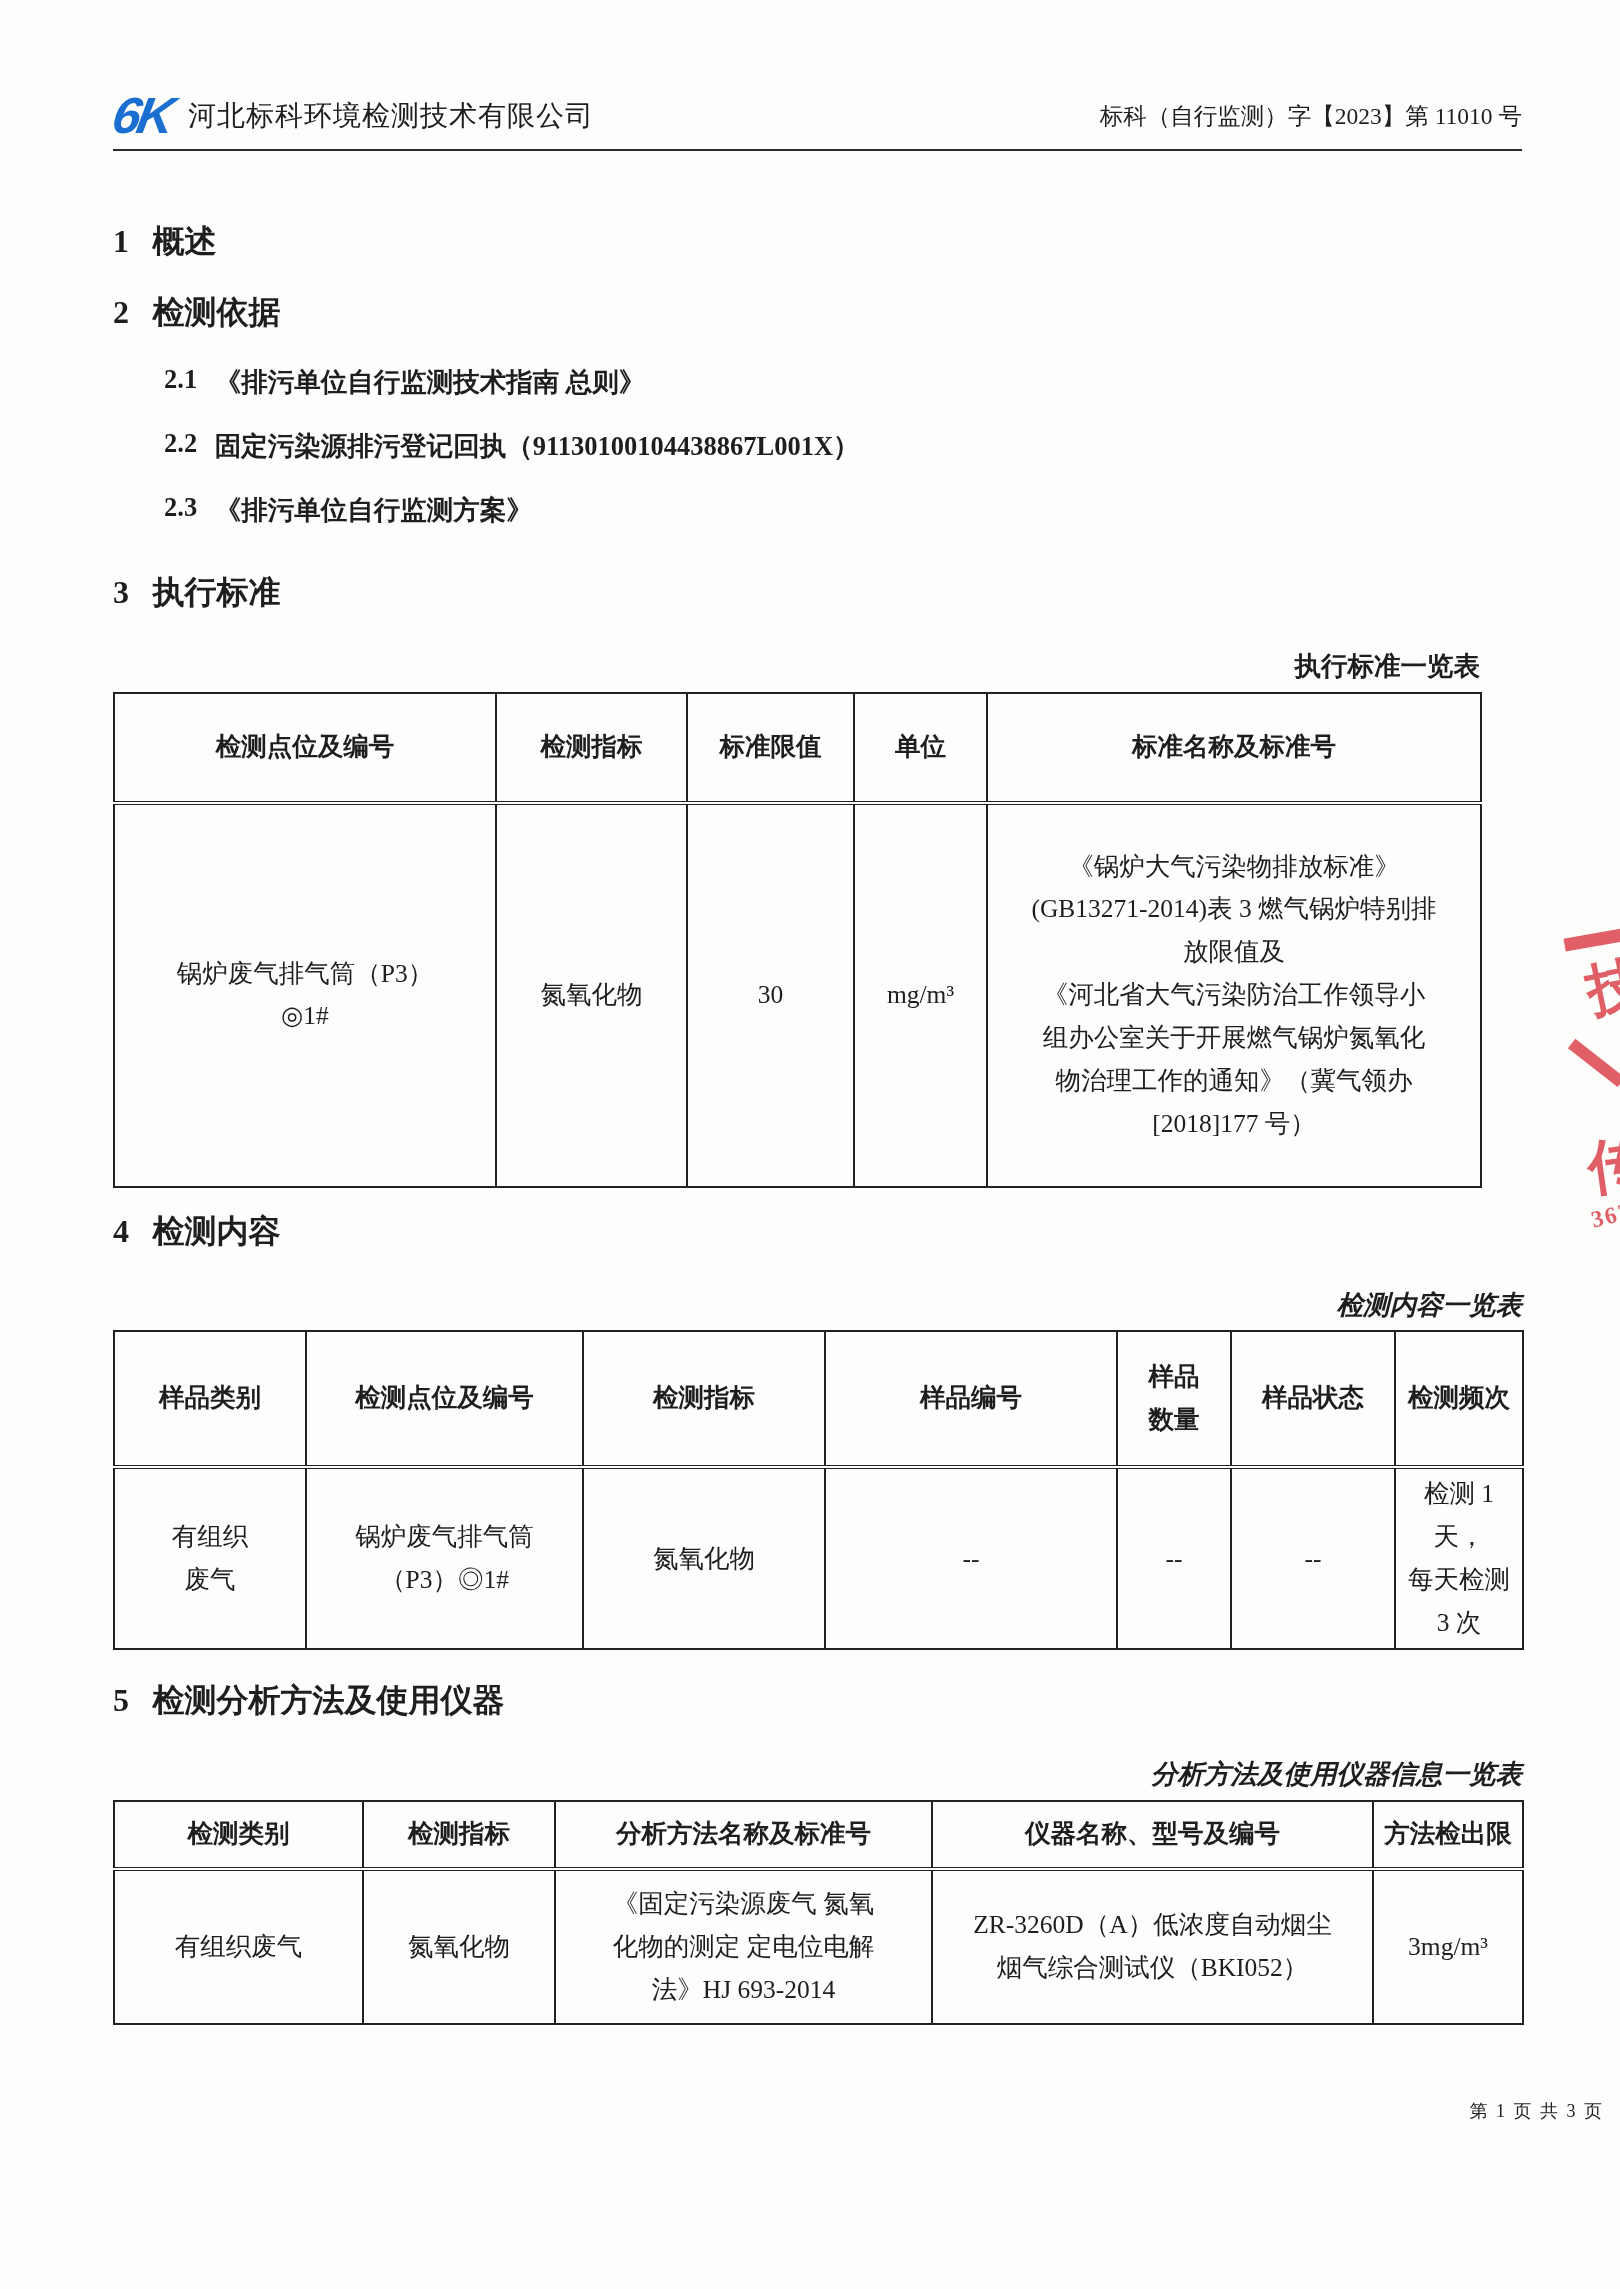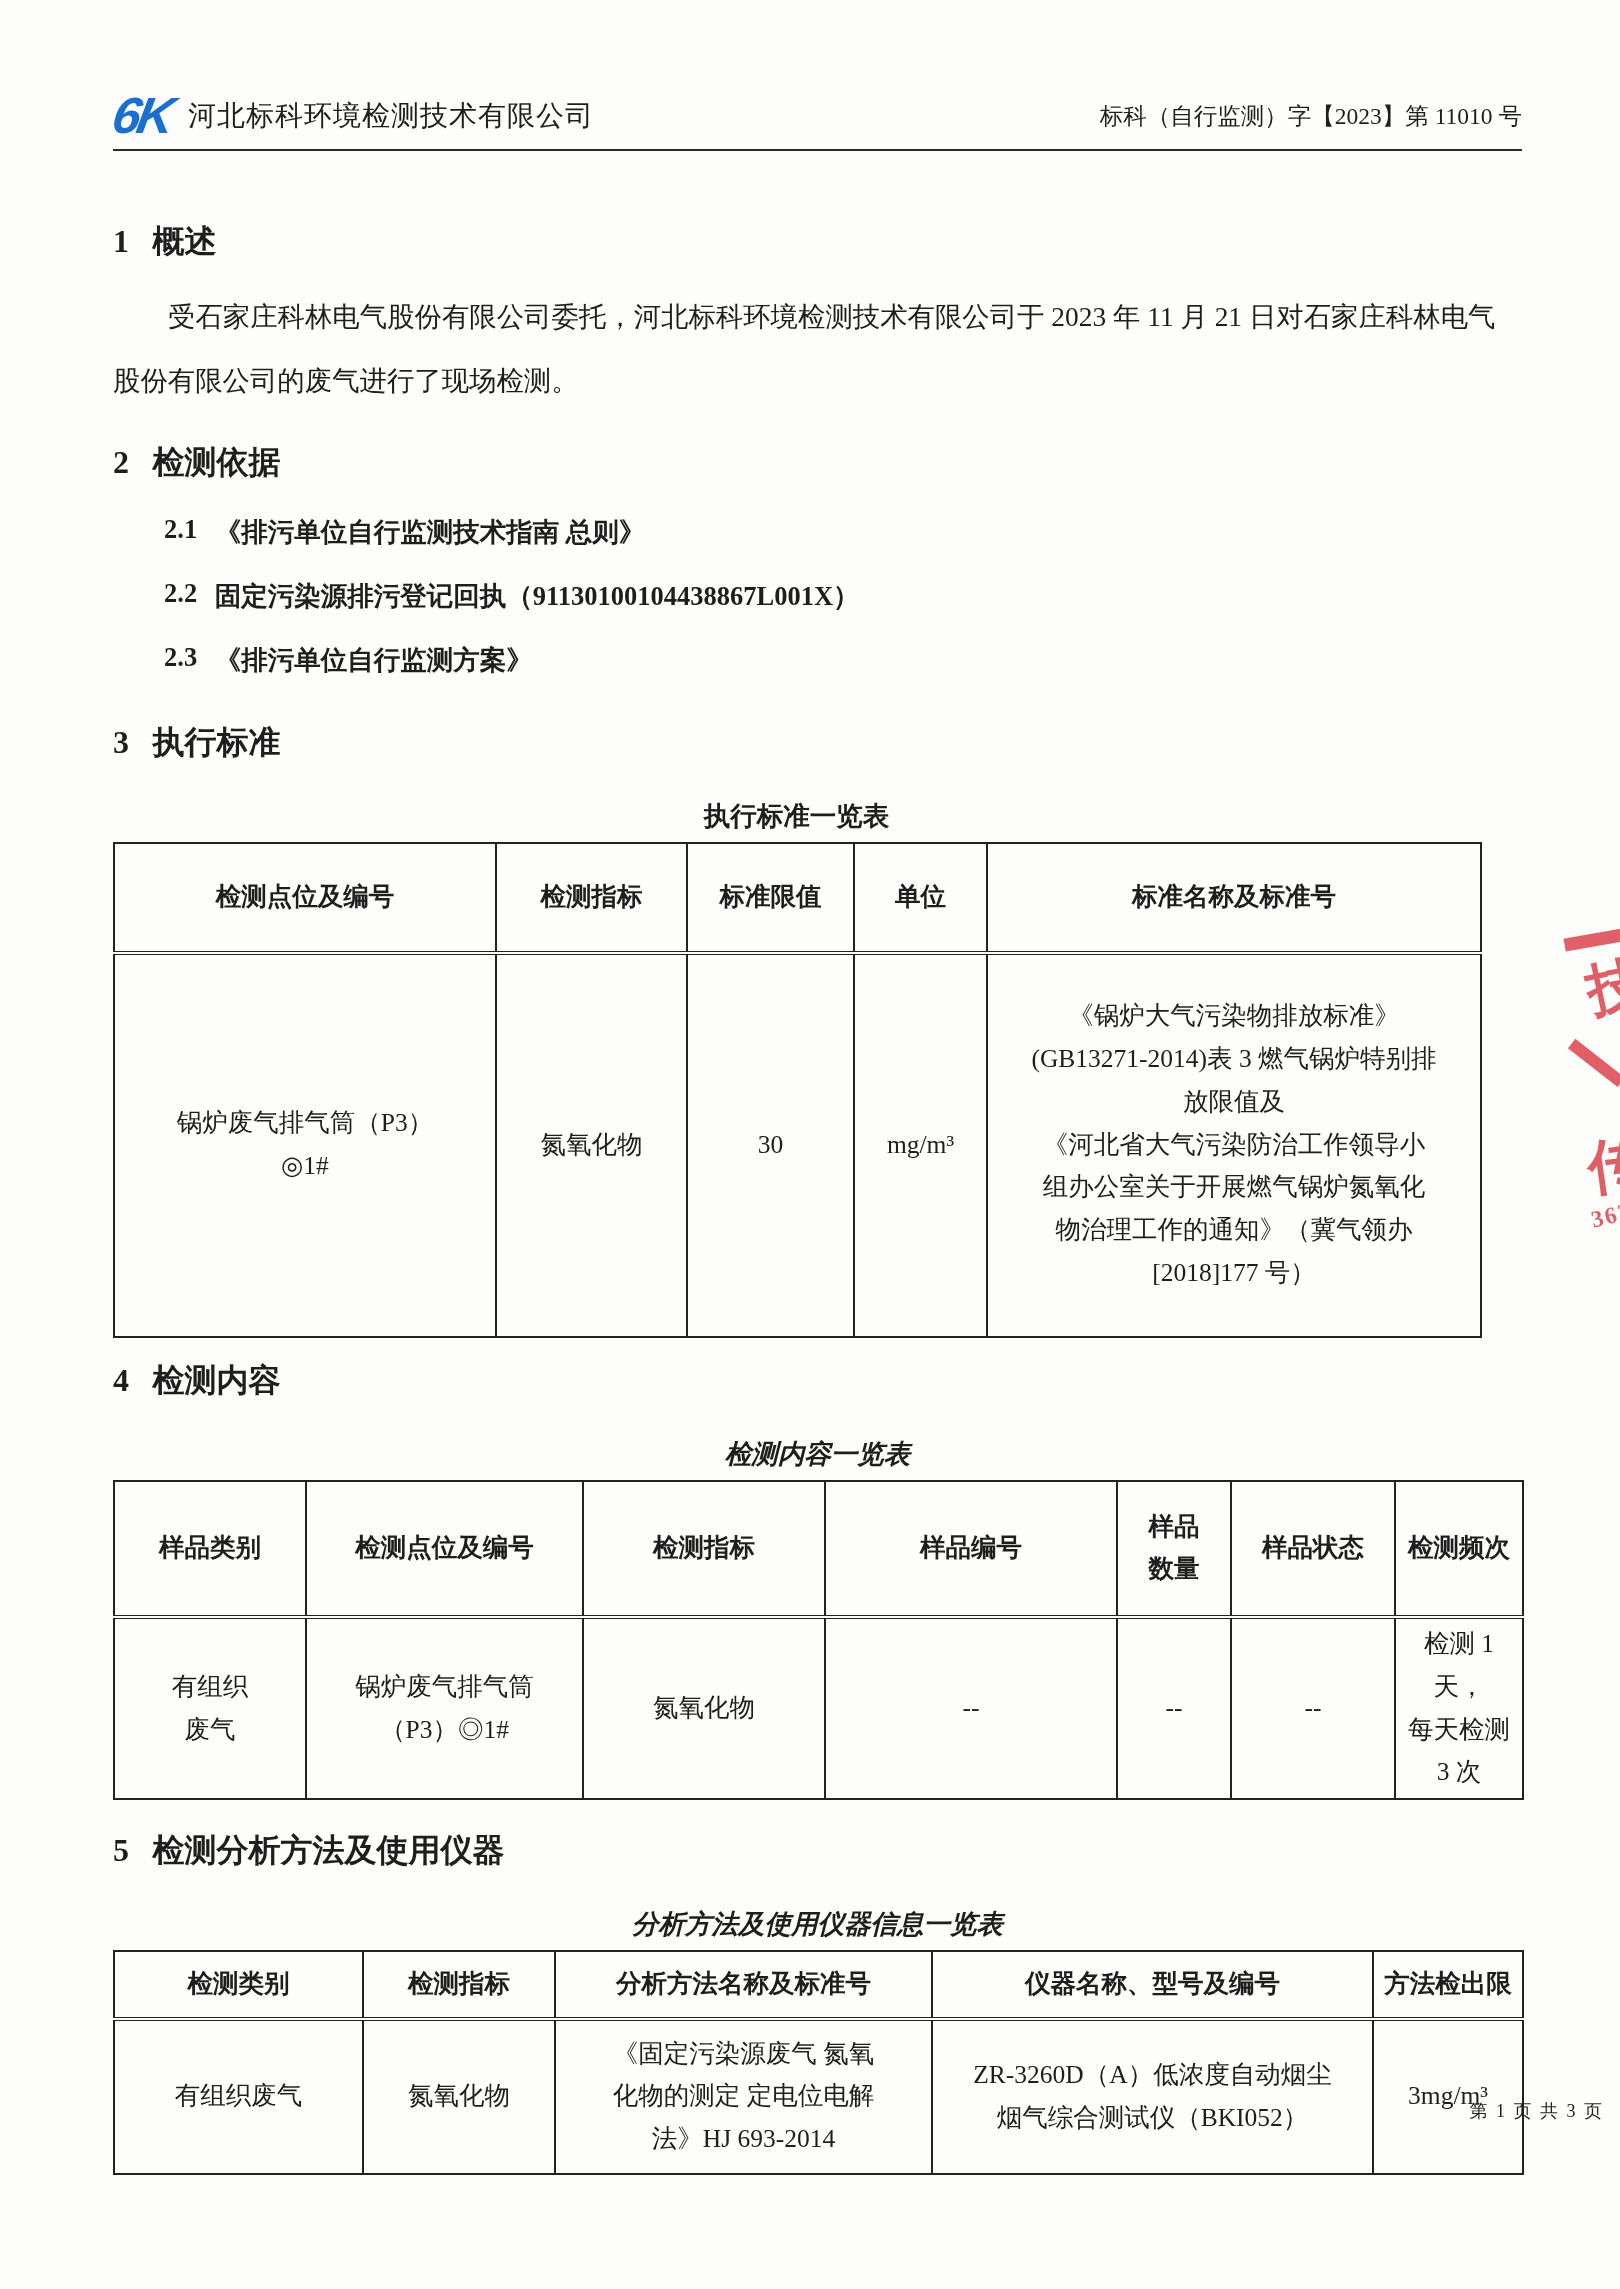--- a/index.html
+++ b/index.html
@@ -55,21 +55,21 @@
   .sub-item{
     display:flex;gap:17.6px;
     font-size:26.5px;font-weight:700;
     padding-left:51px;
     margin-top:29px;
   }
   .sub-item + .sub-item{margin-top:28px;}
 
   
   .tbl-title{
-    text-align:center;font-weight:700;font-size:26.5px;
+    text-align:right;font-weight:700;font-size:26.5px;
     margin:33px 0 7.8px 0;
   }
   .tt1{width:1367px;}
   .tt2,.tt3{width:1409px;font-style:italic;}
 
   table{
     border-collapse:collapse;table-layout:fixed;
     border:2.9px solid #222;
     margin-top:3.9px;
   }
@@ -117,21 +117,20 @@
     <div class="doc-header">
       <span class="logo">6K</span>
       <span class="company">河北标科环境检测技术有限公司</span>
       <span class="doc-no">标科（自行监测）字【2023】第 11010 号</span>
     </div>
 
     <h2 class="sec-h h-s1">
       <span>1</span>
       <span>概述</span>
     </h2>
-    <p class="para">受石家庄科林电气股份有限公司委托，河北标科环境检测技术有限公司于 2023 年 11 月 21 日对石家庄科林电气股份有限公司的废气进行了现场检测。</p>
 
     <h2 class="sec-h h-s2">
       <span>2</span>
       <span>检测依据</span>
     </h2>
     <div class="sub-item">
       <span>2.1</span>
       <span>《排污单位自行监测技术指南 总则》</span>
     </div>
     <div class="sub-item">

